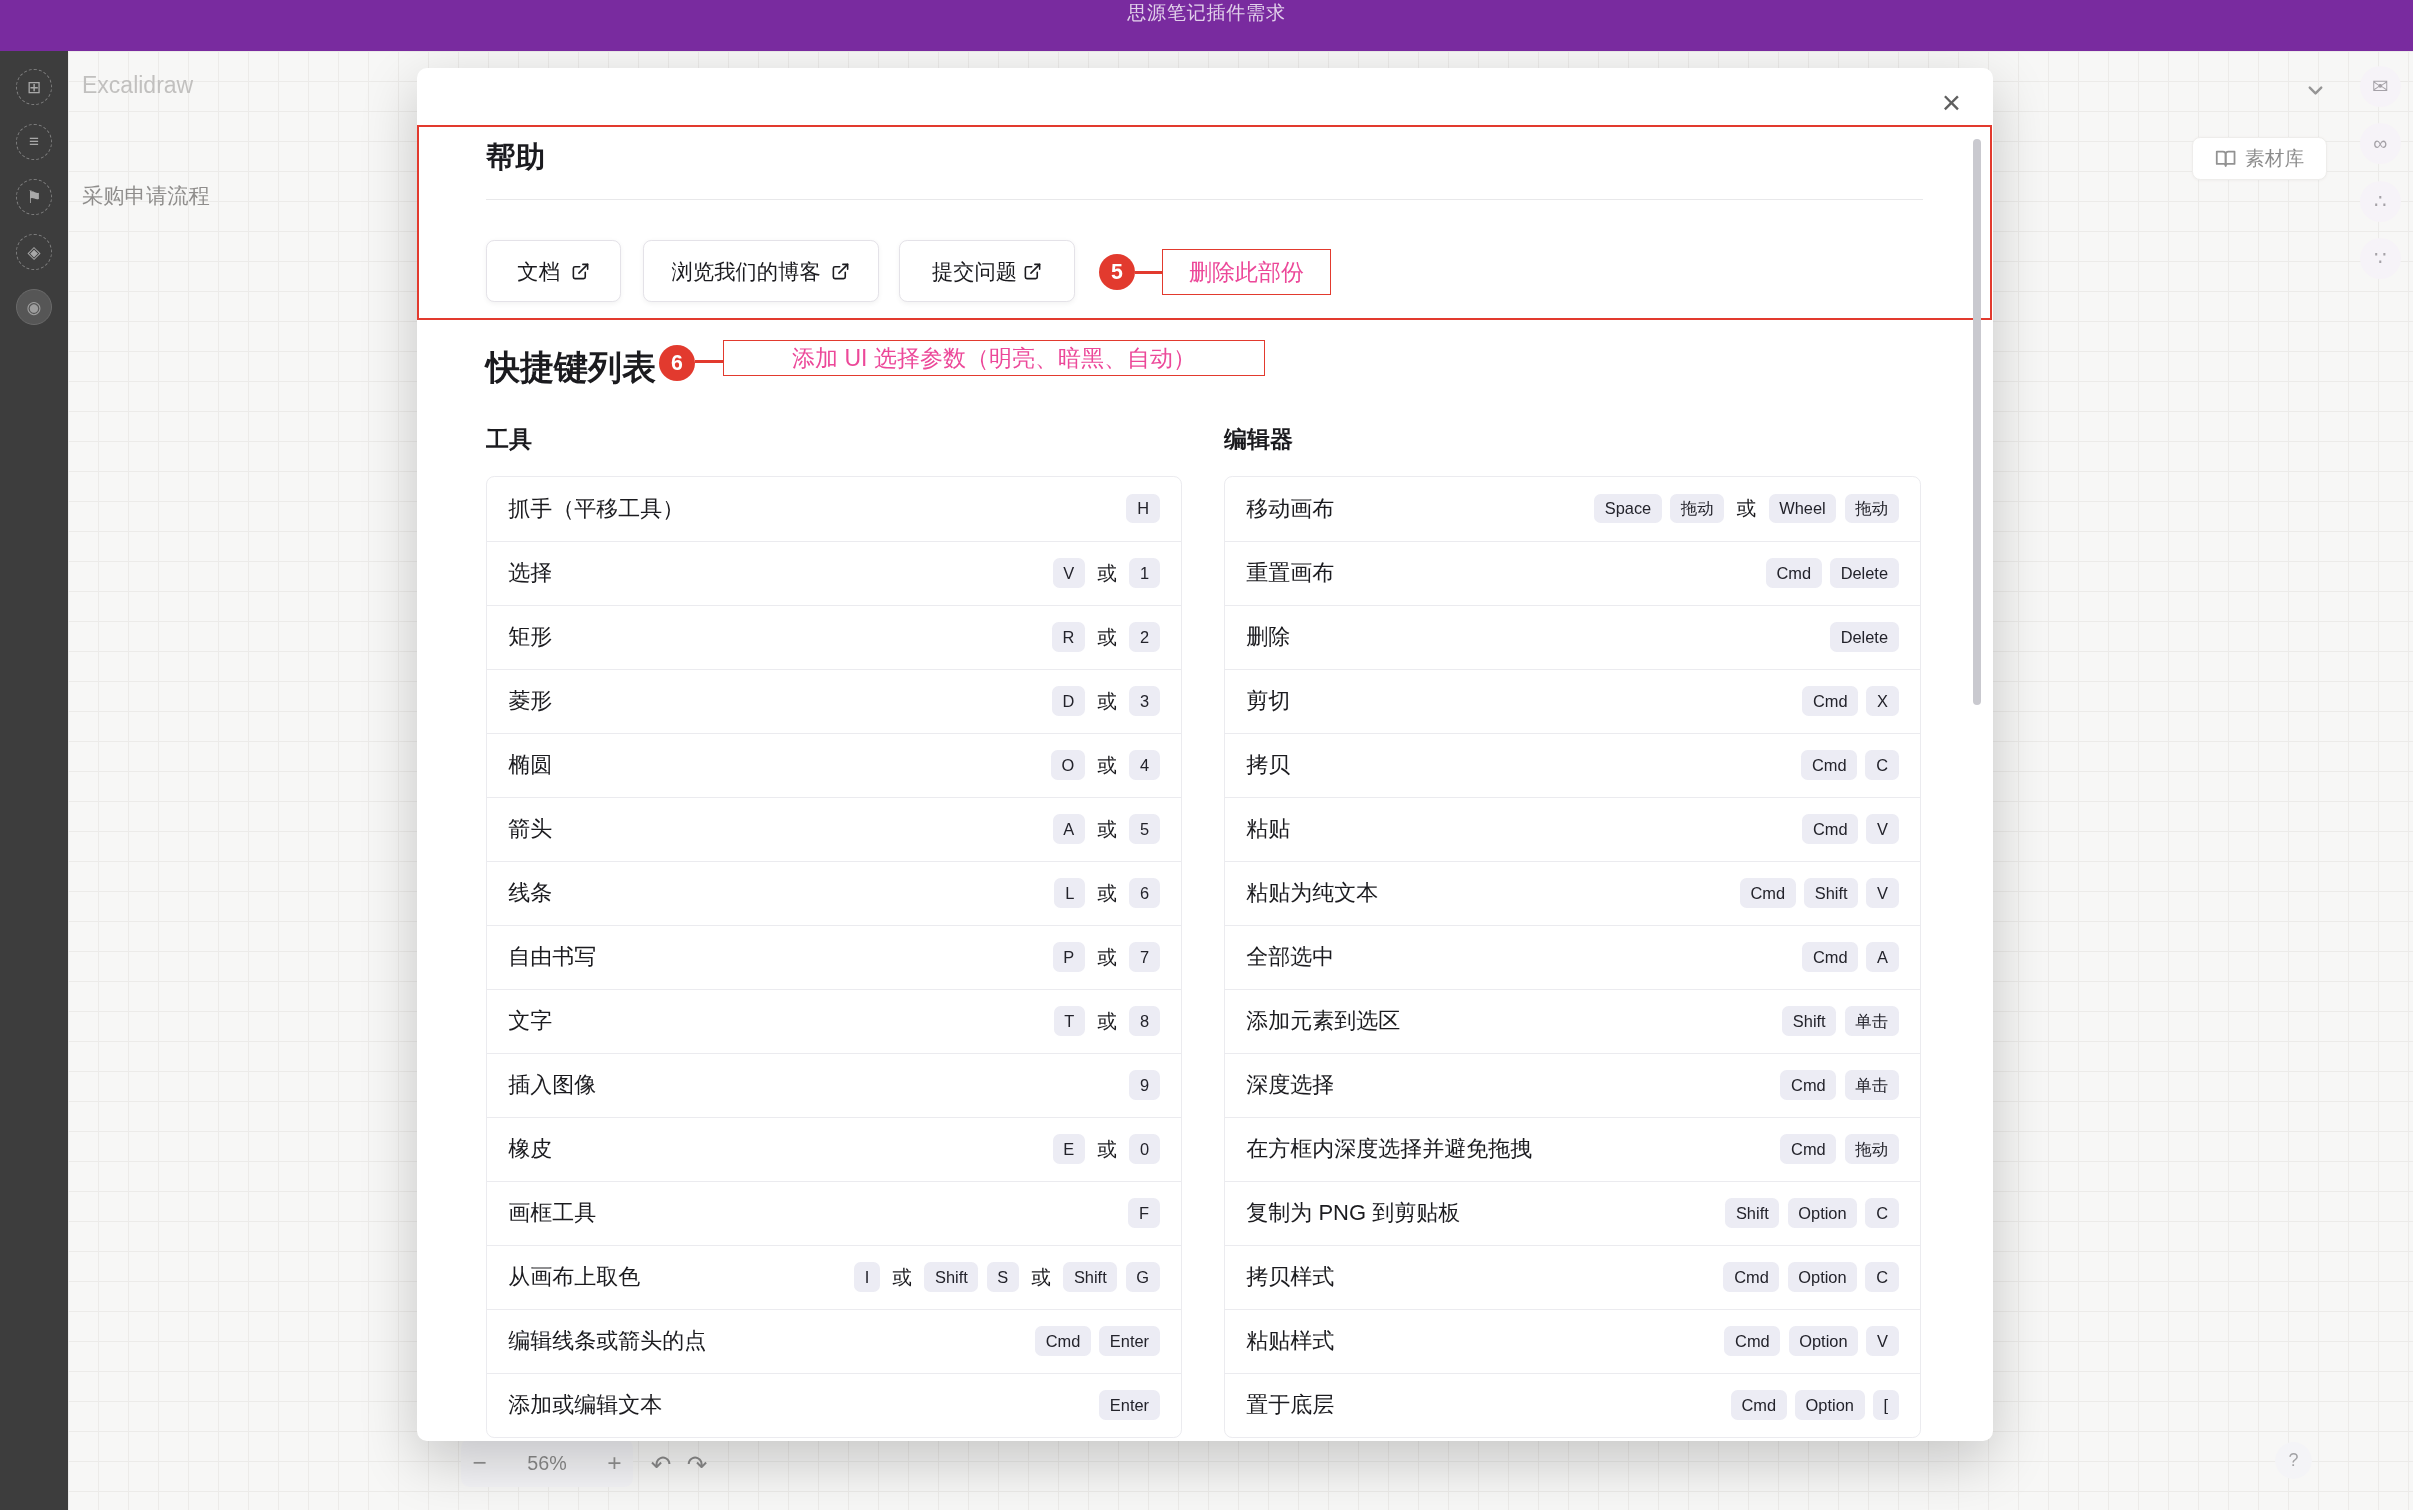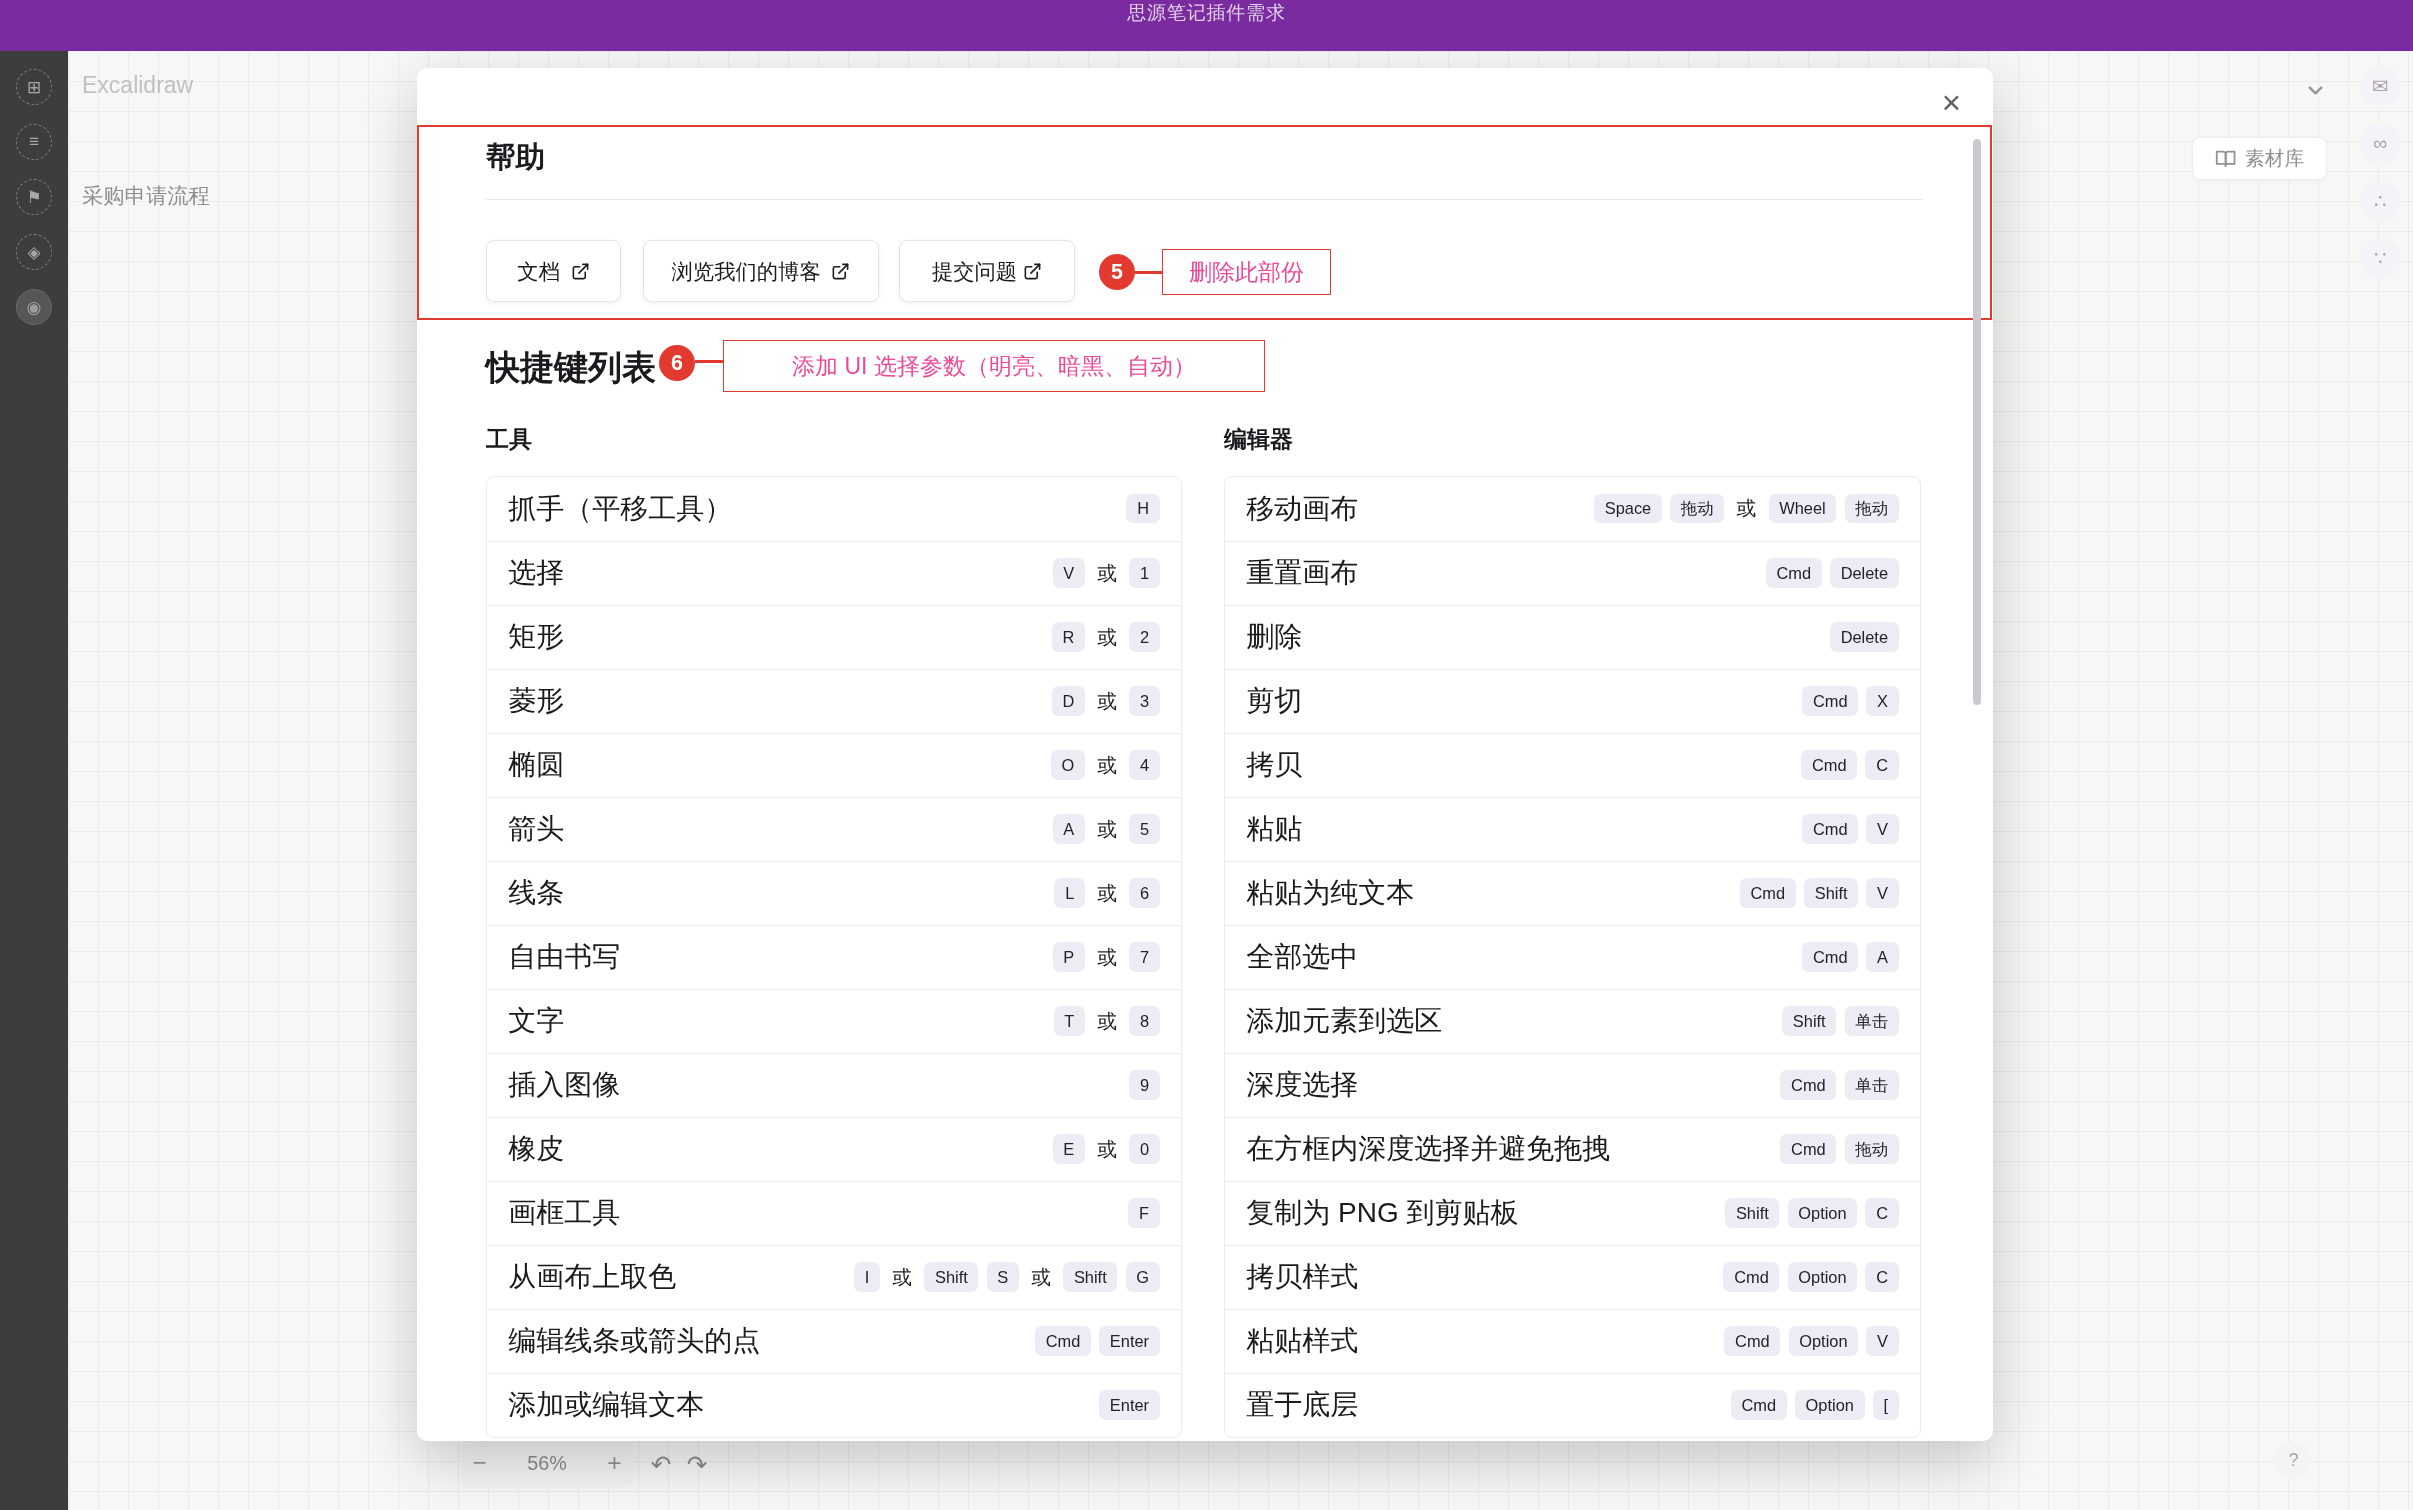--- a/index.html
+++ b/index.html
@@ -70,40 +70,40 @@
 
   .shortcuts-title { position:absolute; left:69px; top:277px; font-size:34px; font-weight:700; color:#1b1b1f; }
 
   .shortcut-col { position:absolute; top:355px; }
   .col-tools { left:69px; width:696px; }
   .col-editor { left:807px; width:697px; }
   .col-heading { font-size:23px; font-weight:700; color:#1b1b1f; height:33px; line-height:33px; }
   .shortcut-list { margin-top:19.7px; border:0.8px solid #ebebef; border-radius:8.2px; background:#fff; overflow:hidden; }
   .shortcut-row { display:flex; align-items:center; justify-content:space-between; height:64px; padding:0 21.3px; }
   .shortcut-row + .shortcut-row { border-top:0.8px solid #ebebef; }
-  .row-label { font-size:28px; color:#1b1b1f; white-space:nowrap; }
+  .row-label { font-size:22px; color:#1b1b1f; white-space:nowrap; }
   .row-keys { display:flex; align-items:center; gap:8.2px; white-space:nowrap; }
   .key { background:#ececf4; color:#23232b; border-radius:6.6px; padding:6.6px 10.7px; font-size:16.4px; line-height:1;
          min-width:13px; text-align:center; }
   .or { font-size:19.7px; color:#1b1b1f; margin:0 4.1px; }
 
   .modal-scroll { position:absolute; left:1556px; top:71px; width:8.2px; height:566px; background:#c9c9cf; border-radius:4.1px;
                   cursor:pointer; z-index:13; }
 
   
   .section-outline { position:absolute; left:0; top:57px; width:1575px; height:195px; border:2.5px solid #e23a2e; z-index:12; }
   .ann-circle { position:absolute; width:36px; height:36px; border-radius:50%; background:#e23a2e; color:#fff;
                 font-size:21.3px; font-weight:700; display:flex; align-items:center; justify-content:center; z-index:13; }
   .ann-line { position:absolute; height:2.5px; background:#e23a2e; z-index:13; }
   .ann-box { position:absolute; border:1.6px solid #e23a2e; color:#ec4899; font-size:23px; display:flex; align-items:center;
              justify-content:center; z-index:13; background:transparent; white-space:nowrap; }
   .ann5-circle { left:682px; top:186px; } .ann5-line { left:718px; top:203px; width:27px; }
   .ann5-box { left:745px; top:181px; width:169px; height:46px; }
   .ann6-circle { left:242px; top:277px; } .ann6-line { left:278px; top:292px; width:28px; }
-  .ann6-box { left:306px; top:272px; width:542px; height:52px; }
+  .ann6-box { left:306px; top:272px; width:542px; height:36px; }
 </style>
 </head>
 <body>
 
 <div class="root">
 
   <div class="titlebar">
     <span>思源笔记插件需求</span>
   </div>
 

